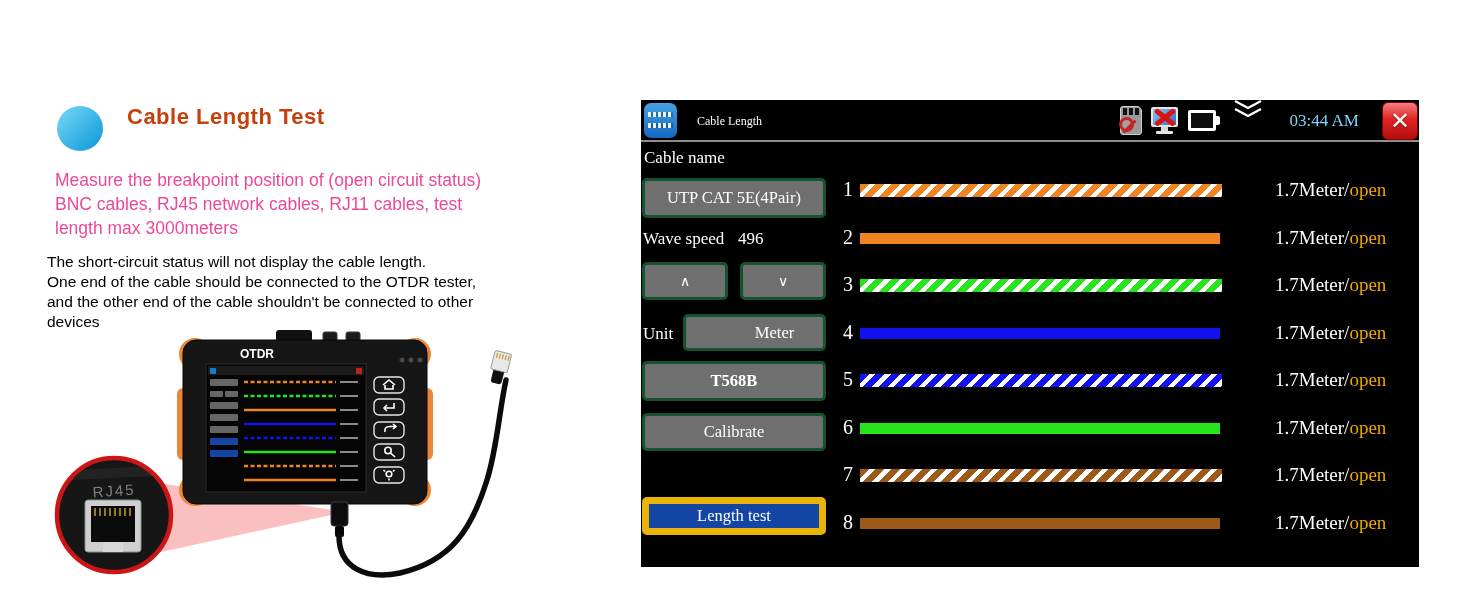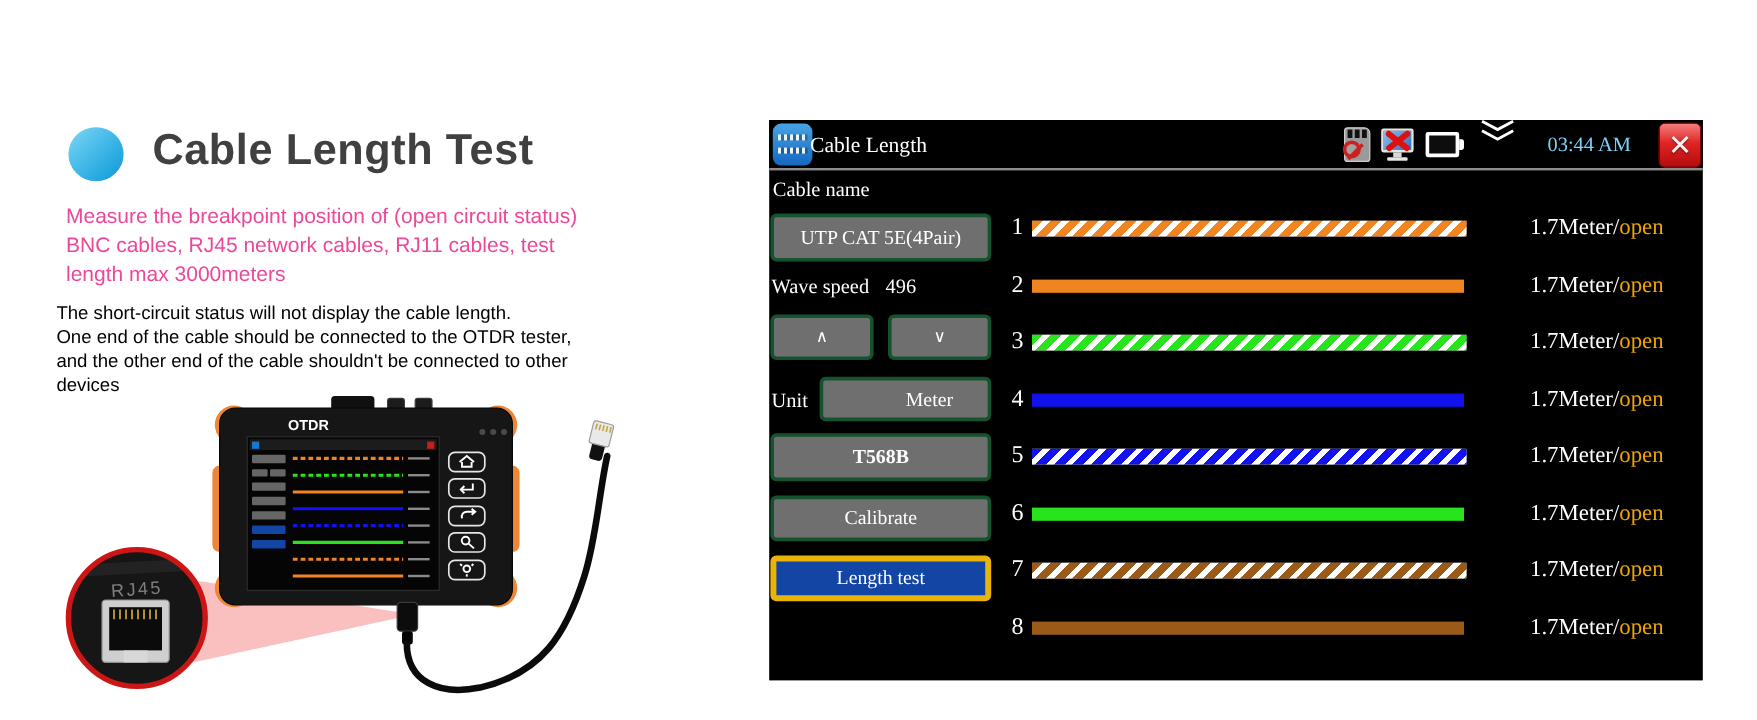--- a/index.html
+++ b/index.html
@@ -3,35 +3,35 @@
 <meta charset="utf-8">
 <style>
   * { margin:0; padding:0; box-sizing:border-box; }
   html,body { width:1464px; height:600px; background:#fff; overflow:hidden;
               font-family:"Liberation Sans", sans-serif; }
 
   
   .left-sec { position:absolute; left:0; top:0; width:640px; height:600px; background:#fff; }
   .dot { position:absolute; left:57px; top:106px; width:46px; height:45px; border-radius:50%;
          background:linear-gradient(135deg,#7dd7f5 0%,#29abe2 70%,#1795d4 100%); }
-  .doc-title { position:absolute; left:127px; top:104px; font-size:36px; font-weight:700; color:#404040; letter-spacing:0.5px; }
+  .doc-title { position:absolute; left:127px; top:104px; font-size:22px; font-weight:700; color:#c2410c; letter-spacing:0.5px; }
   .para1 { position:absolute; left:55px; top:168px; width:510px; font-size:17.5px; line-height:24px; color:#ec4899; white-space:pre-line; }
   .para2 { position:absolute; left:47px; top:252px; width:525px; font-size:15.5px; line-height:20px; color:#000; white-space:pre-line; }
   .illus { position:absolute; left:40px; top:330px; width:560px; height:270px; }
 
   
   .panel { position:absolute; left:641px; top:100px; width:778px; height:467px; background:#000;
            font-family:"Liberation Serif", serif; color:#fff; }
   .topbar { position:absolute; left:0; top:0; right:0; height:42px; background:#000; border-bottom:2px solid #8d8d8d; }
   .app-icon { position:absolute; left:3px; top:3px; width:33px; height:35px; border-radius:7px;
               background:linear-gradient(#47a3e4,#1468c0); }
   .app-icon .dash { position:absolute; left:4px; width:25px; height:5px;
               background:repeating-linear-gradient(90deg,#e9f3fb 0 3px,rgba(0,0,0,0.25) 3px 5px); }
   .app-icon .dash.d1 { top:9px; } .app-icon .dash.d2 { top:20px; }
-  .tb-title { position:absolute; left:34px; top:0; line-height:42px; font-size:18px; color:#fff; }
+  .tb-title { position:absolute; left:56px; top:0; line-height:42px; font-size:12px; color:#fff; }
   .tb-time  { position:absolute; right:60px; top:0; line-height:42px; font-size:17px; color:#7dd3fc; }
 
   .sd-icon { position:absolute; left:477px; top:6px; width:26px; height:30px; }
   .sd-body { position:absolute; left:2px; top:0; width:22px; height:29px; background:#9a9a9a;
              border:1px solid #cfcfcf; border-radius:3px 5px 3px 3px; }
   .sd-pin  { position:absolute; top:2px; width:4px; height:7px; background:#111; }
   .sd-ban  { position:absolute; left:1px; top:11px; width:15px; height:15px; border:3px solid #c82222;
              border-radius:50%; background:rgba(200,200,200,0.15); }
   .sd-ban::after { content:""; position:absolute; left:-1px; top:4.5px; width:17px; height:3px;
              background:#c82222; transform:rotate(-45deg); }
@@ -49,21 +49,21 @@
   .close-btn { position:absolute; right:1px; top:2px; width:36px; height:38px; border-radius:6px;
                background:linear-gradient(#f47f7f 0%,#e02424 45%,#b30c0c 100%); border:1px solid #7d0606;
                color:#f2f2f2; font-size:24px; font-weight:700; text-align:center; line-height:36px;
                font-family:"DejaVu Sans", sans-serif; text-shadow:0 1px 2px rgba(0,0,0,0.5); cursor:pointer; }
 
   
   .lbl { position:absolute; font-size:17px; color:#fff; }
   .gbtn, .bbtn { position:absolute; border-radius:5px; color:#fff; font-size:16.5px;
                  text-align:center; display:flex; align-items:center; justify-content:center; cursor:pointer; }
   .gbtn { background:var(--btn-gray,#6f6f6f); border:3px solid #14532d; }
-  .bbtn { background:var(--btn-blue,#1245a4); border:5px solid #eab308; }
+  .bbtn { background:var(--btn-blue,#1245a4); border:7px solid #eab308;margin-top:34px; }
 
   
   .wire-row { position:absolute; left:0; right:0; height:24px; }
   .w-num { position:absolute; left:188px; top:0; width:24px; text-align:right; font-size:20px; color:#fff; }
   .w-bar { position:absolute; left:219px; top:6px; width:362px; height:13px; }
   .w-len { position:absolute; left:634px; top:1px; font-size:19px; color:#fff; white-space:nowrap; }
   .w-open { color:var(--amber,#f0a500); }
 </style>
 </head>
 <body>

